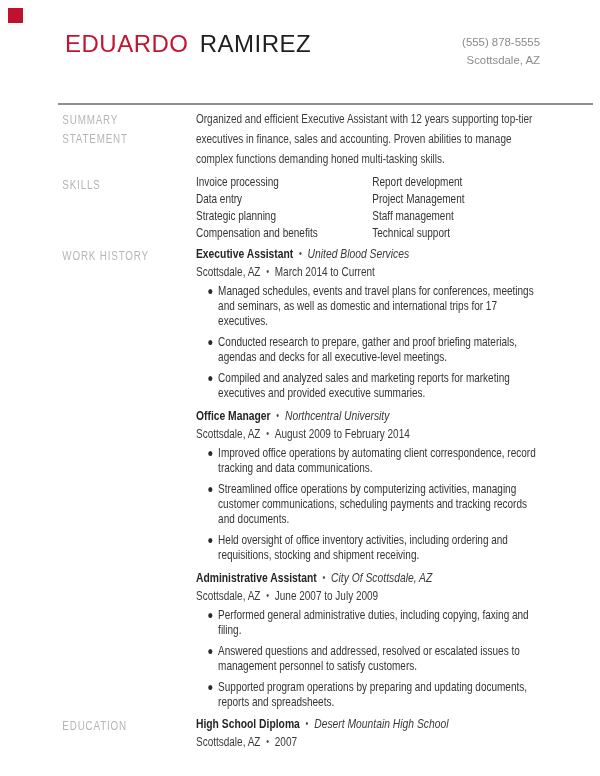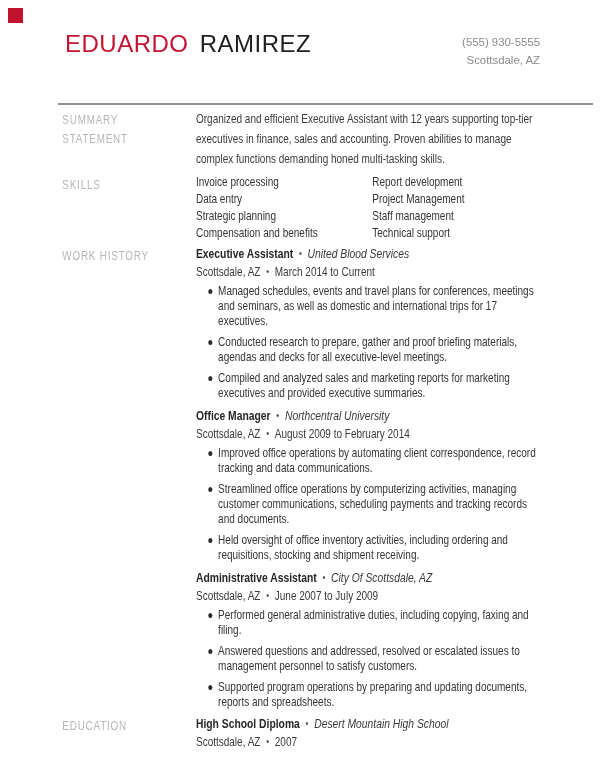--- a/index.html
+++ b/index.html
@@ -75,21 +75,21 @@
 
 <div class="page">
   <div class="accent-square" style="background: rgb(192, 18, 45);"></div>
 
   <div class="header">
     <div class="name">
       <span class="first">EDUARDO</span>
       <span class="last">RAMIREZ</span>
     </div>
     <div class="contact">
-      <div>(555) 930-5555</div>
+      <div>(555) 878-5555</div>
       <div>Scottsdale, AZ</div>
     </div>
   </div>
 
   <div class="divider"></div>
 
   <div class="main">
 
     <div class="section sec-summary">
       <div class="sec-label">SUMMARY STATEMENT</div>

